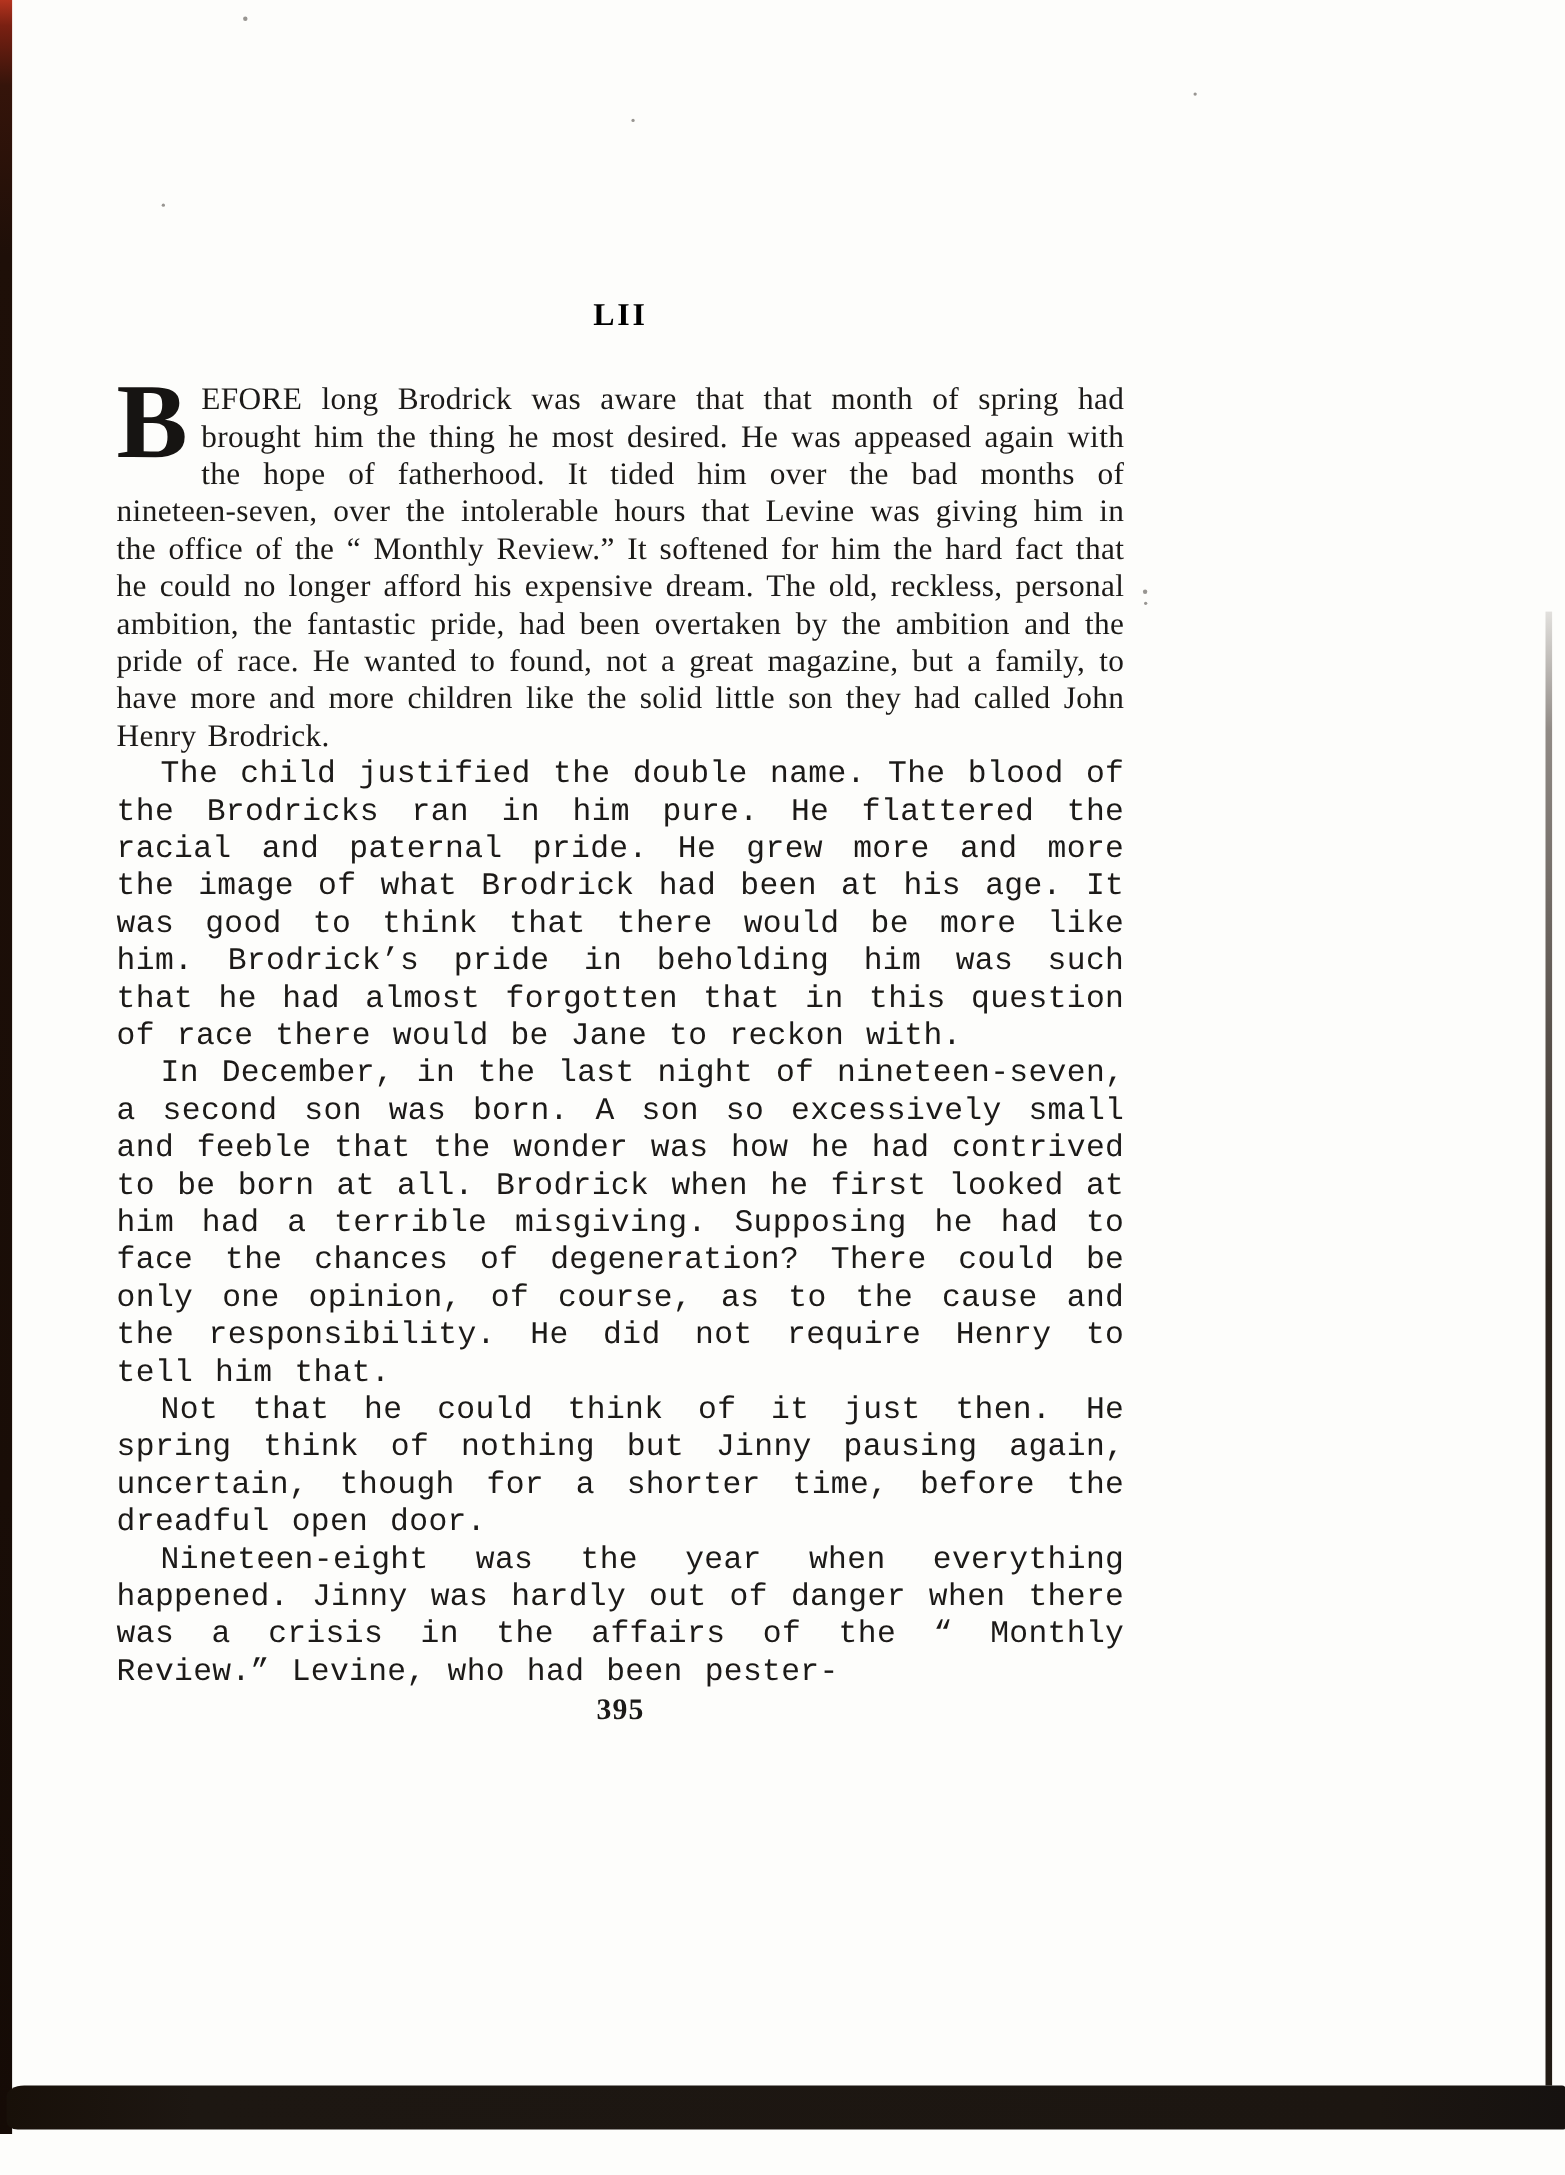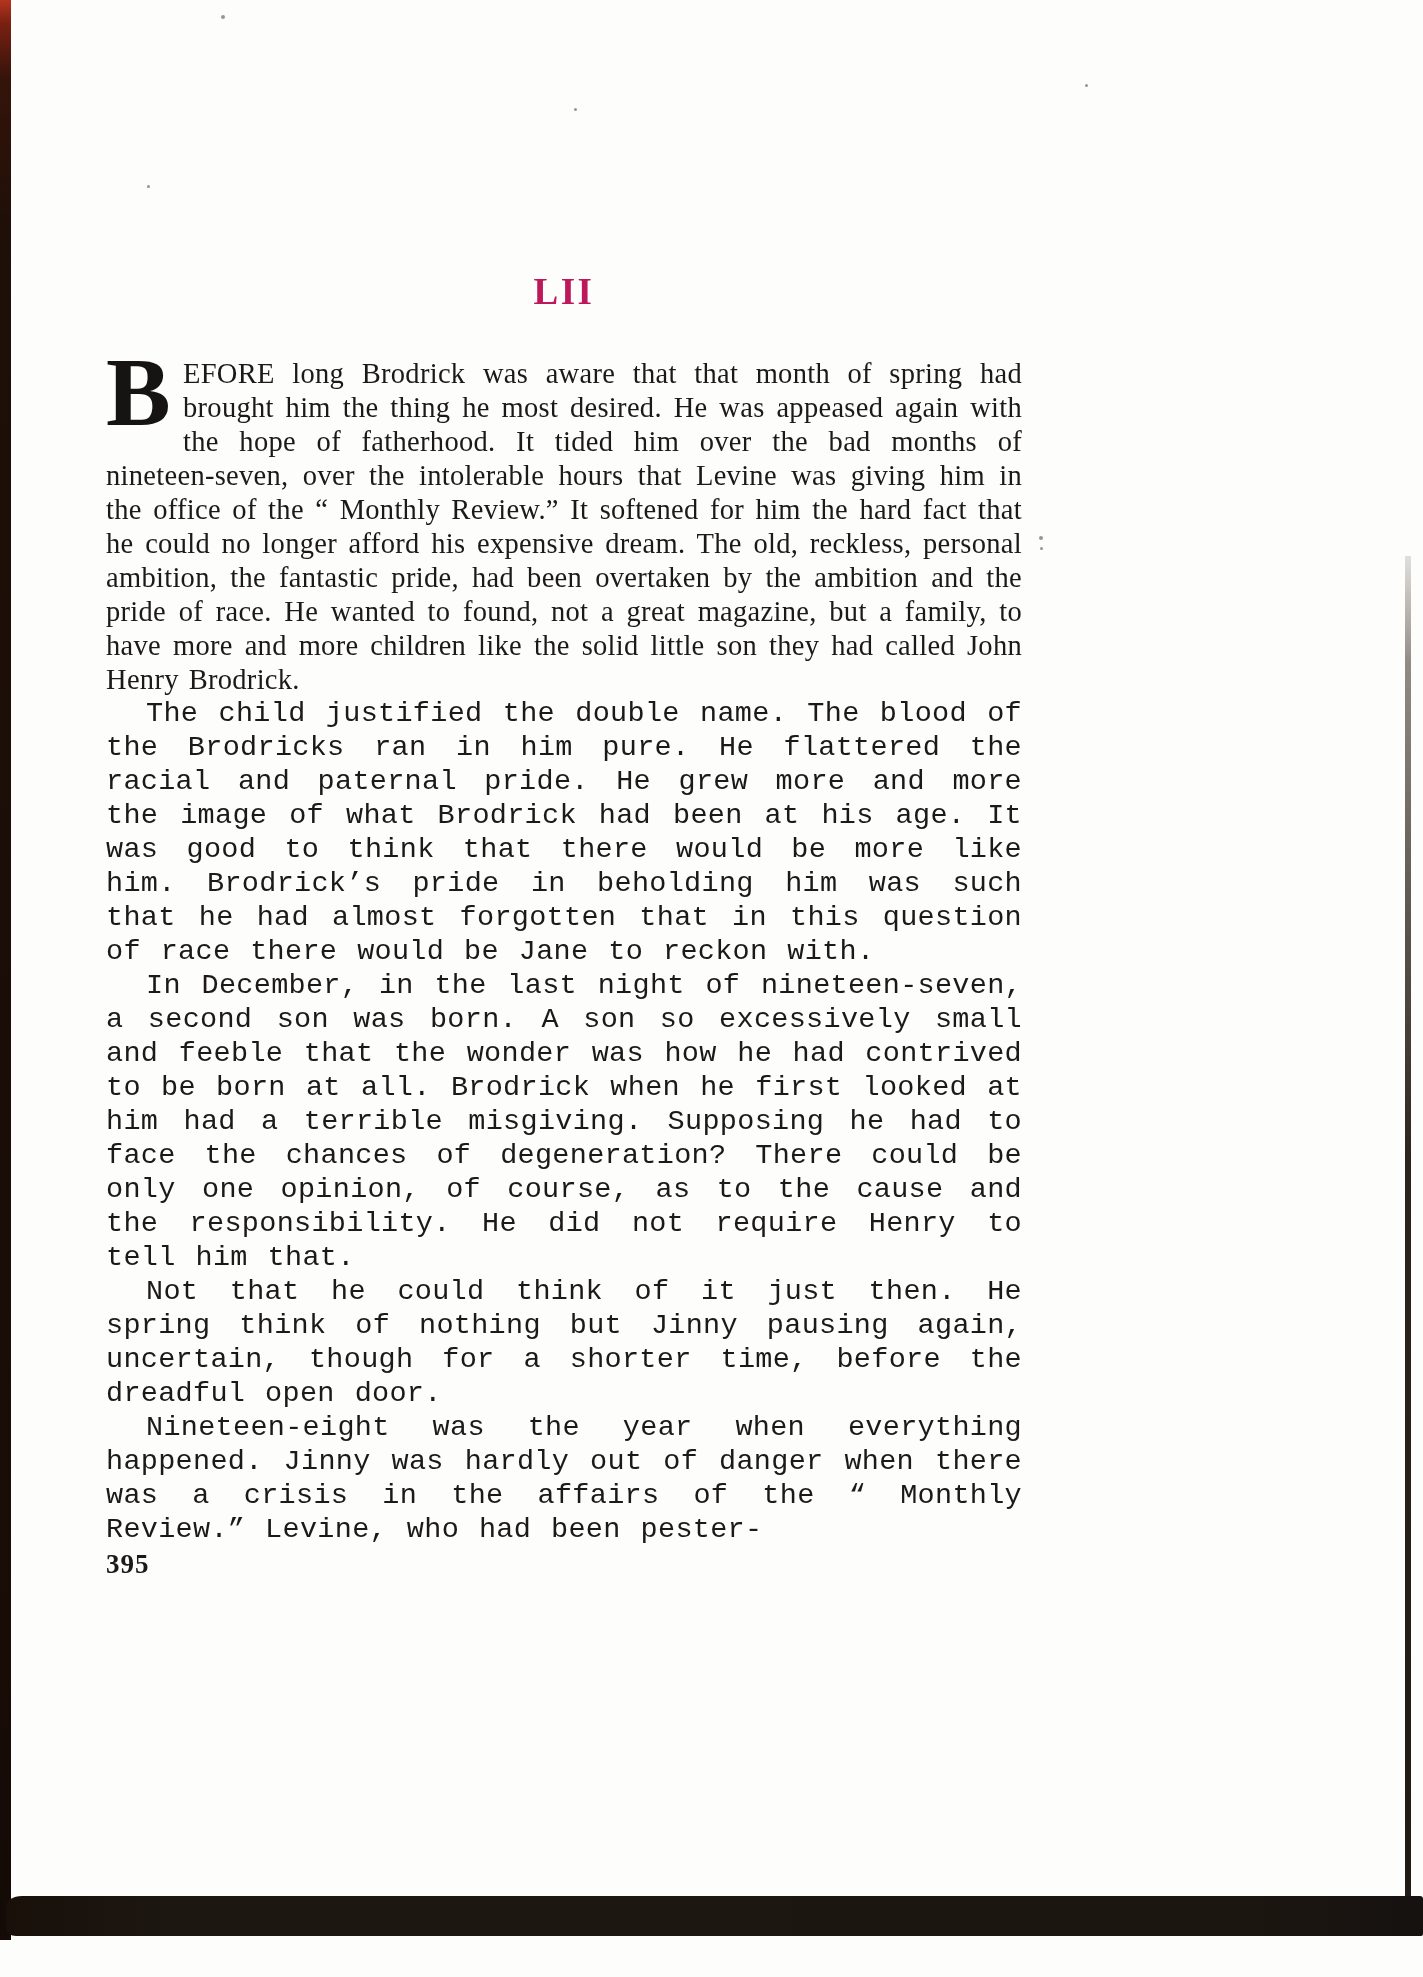--- a/index.html
+++ b/index.html
@@ -10,43 +10,44 @@
     background: #fdfdfb;
     font-family: "Liberation Serif", "DejaVu Serif", serif;
     color: #1c1a18;
   }
   .text-column {
     position: absolute; left: 106px; top: 270px; width: 916px;
   }
   .chapter-heading {
     margin: 0 0 44px 0;
     text-align: center;
-    font-size: 37px;
+    font-size: 29px;
     font-weight: bold;
     letter-spacing: 2.5px;
-    color: #be185d;
+    color: #000000;
   }
   .para {
     margin: 0;
     font-size: 28.5px;
     line-height: 34px;
     text-align: justify;
     letter-spacing: 0.3px;
     word-spacing: 2.5px;
   }
   .para.indented { text-indent: 40px; font-family: Liberation Mono, monospace; }
   .dropcap {
     float: left;
     font-size: 97px;
     line-height: 66px;
     font-weight: bold;
     margin: 3px 12px 0 0;
     color: #161412;
   }
   .page-number {
+    text-align: center;
     font-size: 27px;
     font-weight: bold;
     line-height: 34px;
     letter-spacing: 1px;
     margin-top: 0;
   }
   
   .edge-left {
     position: absolute; left: 0; top: 0; width: 11px; height: 1940px;
     background: linear-gradient(180deg,

